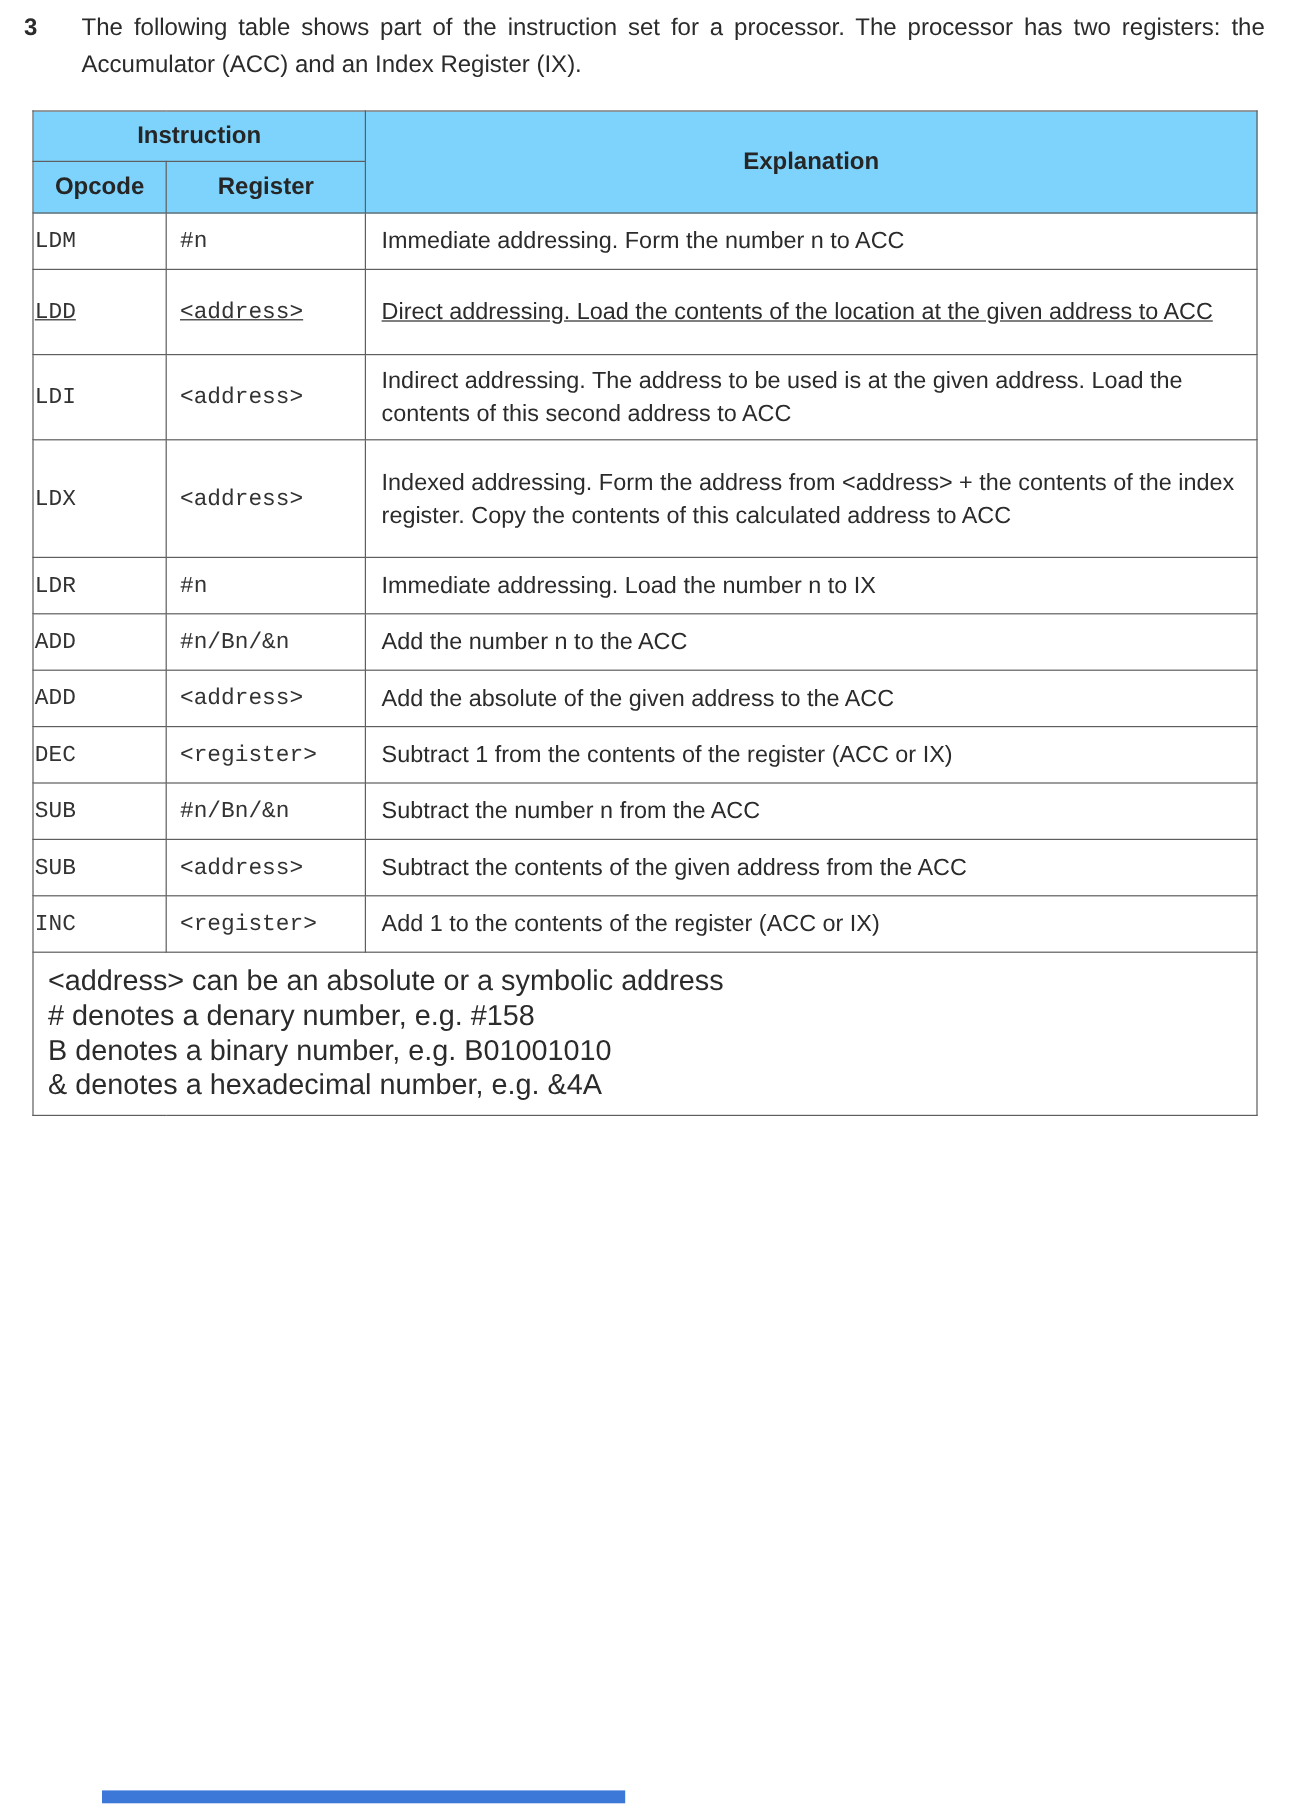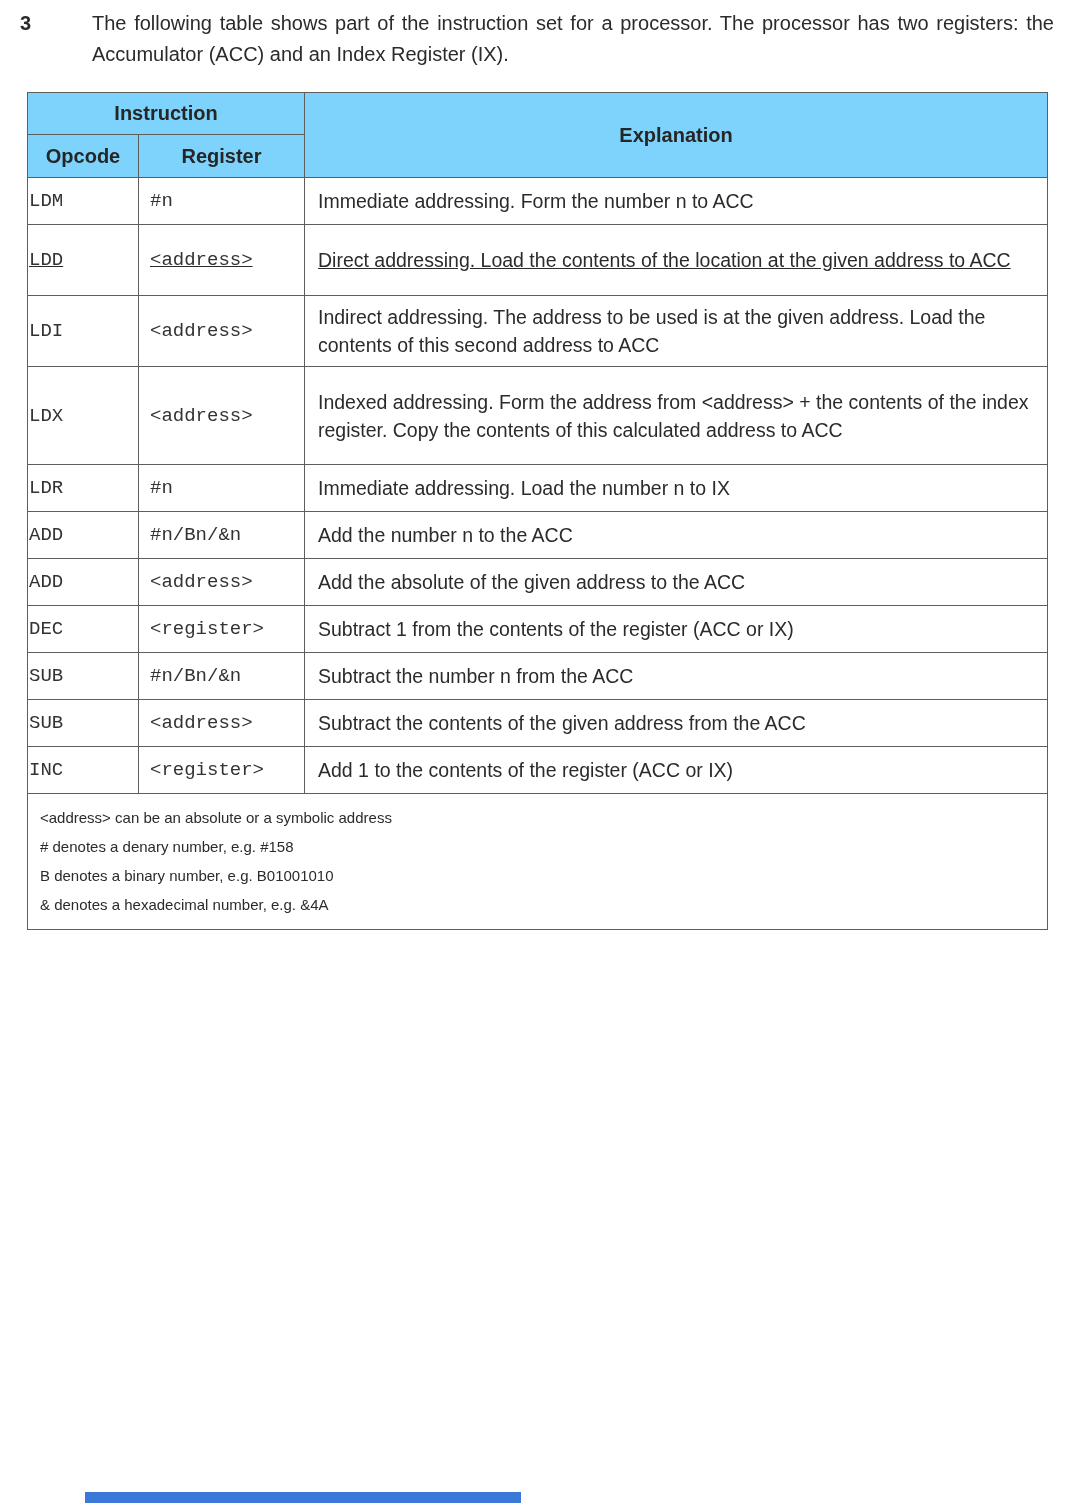--- a/index.html
+++ b/index.html
@@ -25,21 +25,21 @@
   }
   .qnum {
     position: absolute;
     left: 0;
     top: 0;
     font-size: 20px;
     font-weight: bold;
     line-height: 31px;
   }
   .qtext {
-    margin-left: 72px;
+    margin-left: 48px;
     font-size: 20px;
     line-height: 31px;
     text-align: justify;
   }
 
   
   table.instr {
     position: absolute;
     top: 92px;
     left: 27px;
@@ -89,21 +89,21 @@
 
   tbody.rows tr { height: 47px; }
   tbody.rows tr:nth-child(2) { height: 71px; text-decoration: underline; }
   tbody.rows tr:nth-child(3) { height: 71px; }
   tbody.rows tr:nth-child(4) { height: 98px; }
 
   td.footnotes {
     vertical-align: top;
     padding: 9px 14px 10px 12px;
     height: 125px;
-    font-size: 15px;
+    font-size: 24px;
     line-height: 29px;
     color: #2b2b2b;
   }
 
   
   .bottom-bar {
     position: absolute;
     left: 85px;
     bottom: 0;
     width: 436px;

